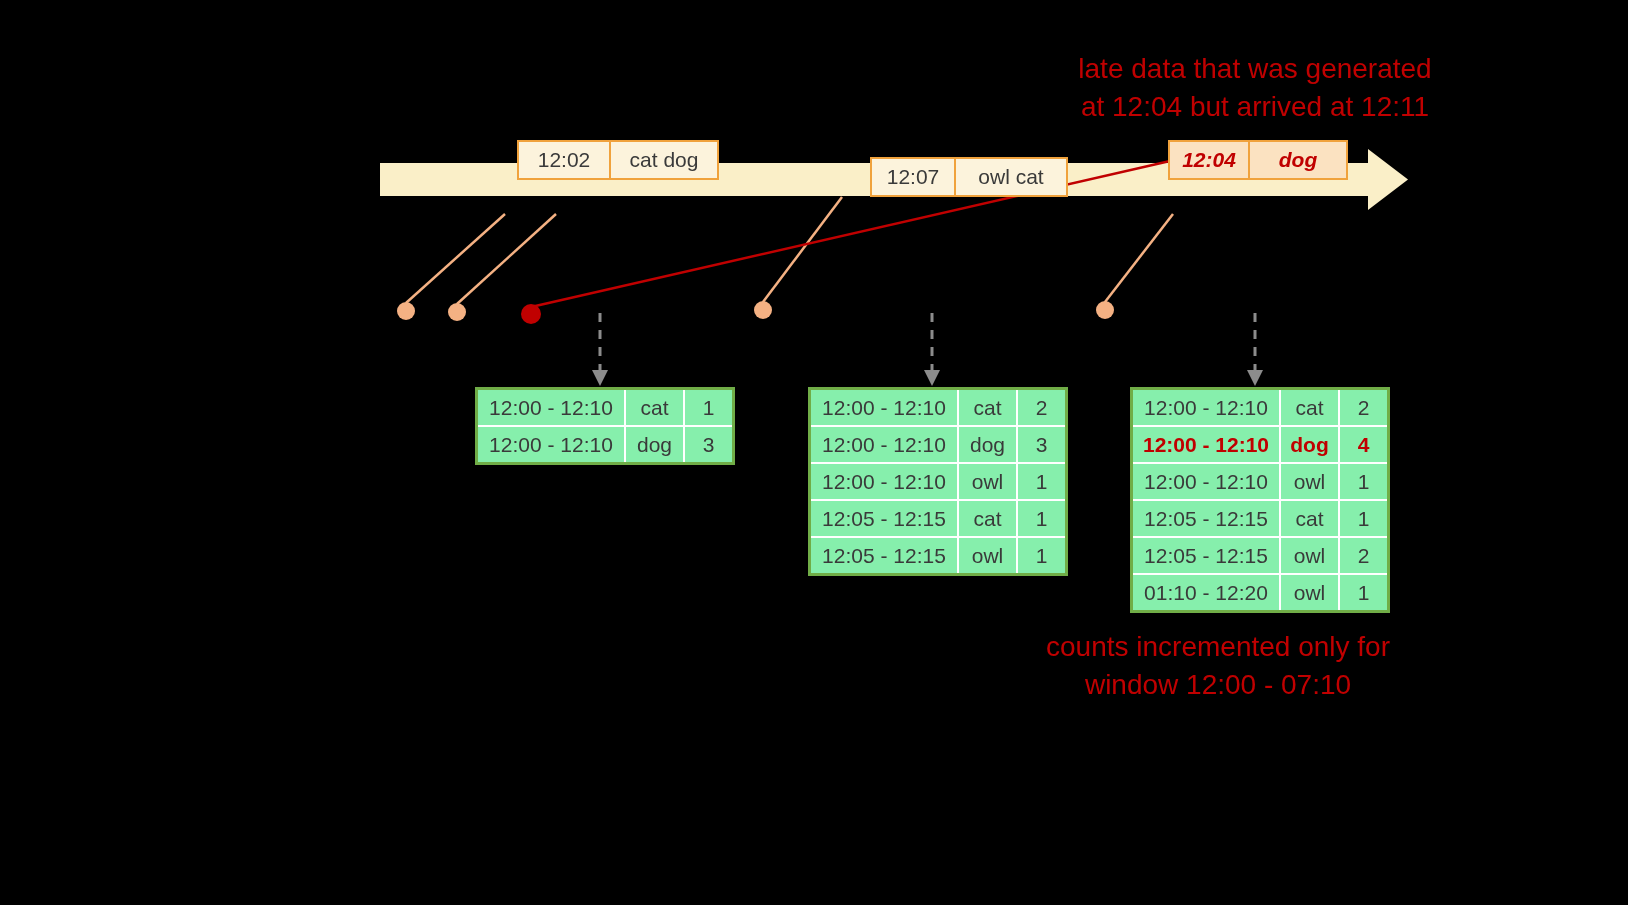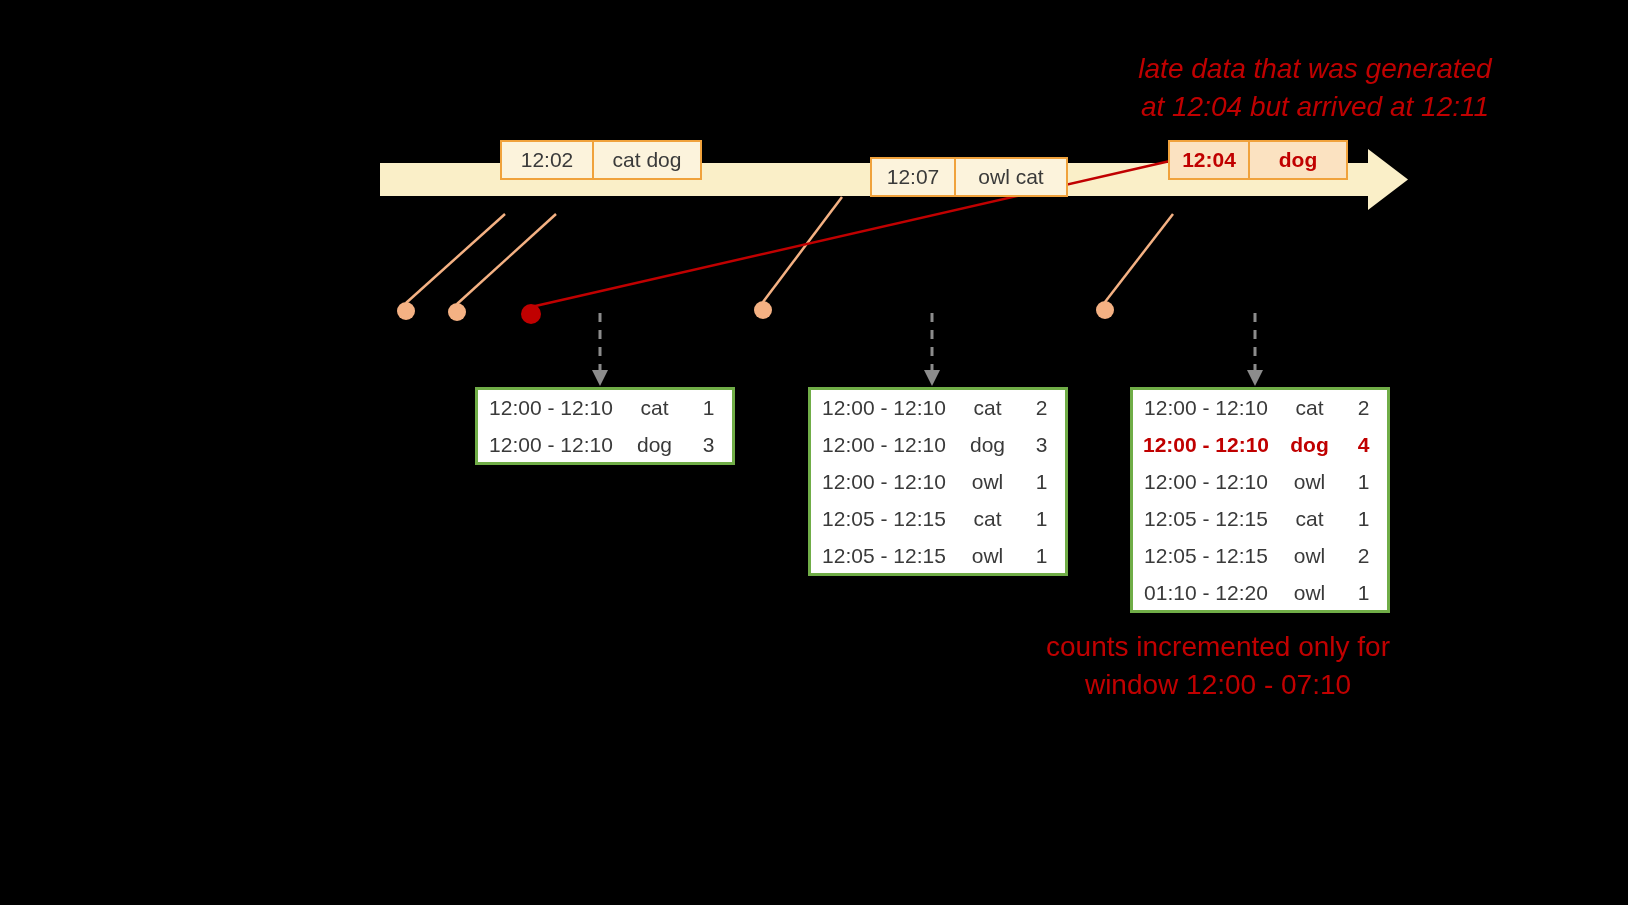--- a/index.html
+++ b/index.html
@@ -25,36 +25,36 @@
     text-align:center;
     padding:0;
     height:36px;
     line-height:36px;
   }
   .evt-table td.late{
     background:#FBE2C1;
     color:#C00000;
     font-weight:bold;
   }
-  #evt1{left:500px;top:140px;padding-left:20px;}
+  #evt1{left:517px;top:140px;padding-left:20px;}
   #evt1 .e-time{width:90px}  #evt1 .e-words{width:106px}
   #evt2{left:838px;top:157px;margin-left:32px;}
   #evt2 .e-time{width:82px}  #evt2 .e-words{width:110px}
-  #evt3{left:1168px;top:140px;}
+  #evt3{left:1168px;top:140px;font-style:italic;}
   #evt3 .e-time{width:78px}  #evt3 .e-words{width:96px}
 
   
   .res-table{
     position:absolute;
     border-collapse:collapse;
     border:3px solid #70AD47;
   }
   .res-table td{
     border:2px solid #FFFFFF;
-    background:#ffffff;
+    background:#86efac;
     font-size:21px;
     color:#3A3A3A;
     text-align:center;
     padding:0;
     height:35px;
     line-height:35px;
   }
   .res-table tr.hl td{
     color:#C00000;
     font-weight:bold;
@@ -68,21 +68,21 @@
 
   
   .red-note{
     position:absolute;
     width:470px;
     text-align:center;
     color:#C00000;
     font-size:28px;
     line-height:38px;
   }
-  #note-top{left:1080px;top:50px;font-style:italic;}
+  #note-top{left:1020px;top:50px;}
   #note-bottom{left:983px;top:628px;}
 </style>
 </head>
 <body>
 
 <div id="canvas">
 
   <svg id="shapes" viewBox="0 0 1628 905" xmlns="http://www.w3.org/2000/svg">
 
     <g>

